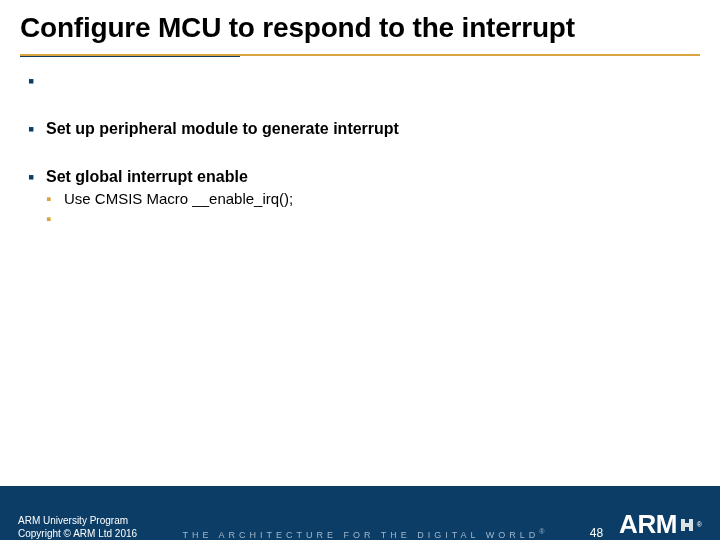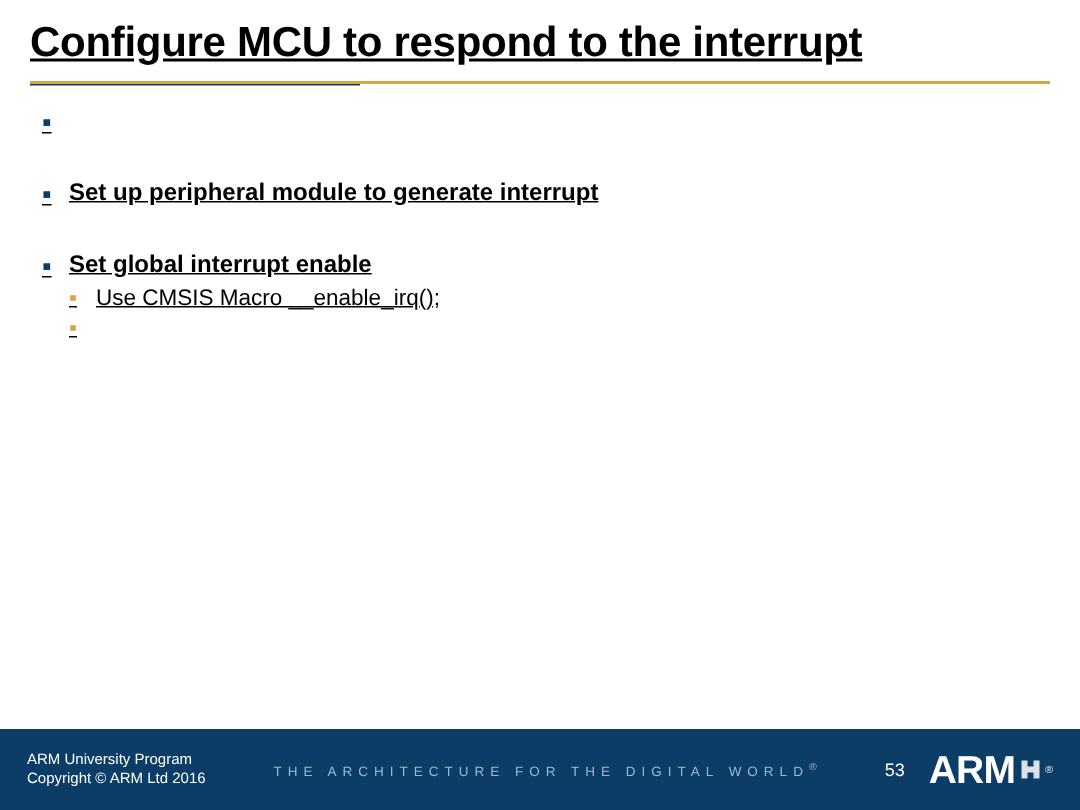--- a/index.html
+++ b/index.html
@@ -1,33 +1,33 @@
 <!DOCTYPE html>
 <html><head>
 <meta charset="utf-8">
 <style>
   * { margin: 0; padding: 0; box-sizing: border-box; }
   html, body { width: 720px; height: 540px; font-family: Arial, Helvetica, sans-serif; background: #fff; overflow: hidden; }
-  .slide { width: 720px; height: 540px; position: relative; display: flex; flex-direction: column; text-decoration: underline; }
+  .slide { width: 720px; height: 540px; position: relative; display: flex; flex-direction: column; }
   .title-area { padding: 12px 20px 6px 20px; }
   .title { font-size: 28px; font-weight: 700; color: #000; letter-spacing: -0.2px; }
   .title-rule { margin: 4px 20px 0 20px; height: 2px; background: #d9a441; }
   .accent-rule { margin: 0 20px 0 20px; height: 1px; background: #0b3d66; width: 220px; }
   .content { padding: 14px 28px 0 28px; flex: 1; }
   .l1 { margin-top: 14px; }
   .l1:first-child { margin-top: 0; }
   .row { display: flex; align-items: flex-start; }
   .bullet { width: 12px; flex: 0 0 12px; font-size: 18px; line-height: 20px; color: #0b3d66; font-weight: 700; margin-right: 6px; }
   .l1-text { font-size: 16px; font-weight: 700; color: #000; line-height: 20px; }
   .l2-group { margin-top: 2px; padding-left: 18px; }
   .l2 { display: flex; align-items: flex-start; margin-top: 1px; }
   .bullet2 { width: 12px; flex: 0 0 12px; font-size: 15px; line-height: 19px; color: #d9a441; font-weight: 700; margin-right: 6px; }
   .l2-text { font-size: 15px; color: #000; line-height: 19px; }
   .l2-text .bold-italic { font-weight: 700; font-style: italic; }
-  .footer { position: absolute; left: 0; right: 0; bottom: 0; height: 54px; background: #0b3d66; display: flex; align-items: center; padding: 0 18px; }
+  .footer { position: absolute; left: 0; right: 0; bottom: 0; height: 54px; background: #0b3d66; display: flex; align-items: flex-end; padding: 0 18px; }
   .footer-left { display: flex; flex-direction: column; font-size: 10px; color: #fff; line-height: 13px; }
   .footer-mid { flex: 1; display: flex; justify-content: center; }
   .tagline { font-size: 9px; letter-spacing: 4px; color: #9fb7cd; white-space: nowrap; }
   .tagline sup { font-size: 7px; vertical-align: super; letter-spacing: 0; }
   .page-num { font-size: 12px; color: #fff; margin-right: 16px; }
   .logo { display: flex; align-items: center; }
   .logo-text { font-family: Arial, sans-serif; font-size: 26px; font-weight: 700; color: #fff; letter-spacing: -0.5px; }
   .logo-mark { width: 16px; height: 16px; margin-left: 2px; position: relative; }
   .logo-mark svg { width: 16px; height: 16px; display: block; }
   .logo-r { font-size: 7px; color: #fff; margin-left: 2px; vertical-align: top; }
@@ -78,21 +78,21 @@
   <div class="footer">
     <div class="footer-left">
       <span>ARM University Program</span>
       <span>Copyright © ARM Ltd 2016</span>
     </div>
     <div class="footer-mid">
       <span class="tagline">
         <span>THE ARCHITECTURE FOR THE DIGITAL WORLD</span><sup>®</sup>
       </span>
     </div>
-    <div class="page-num">53</div>
+    <div class="page-num">48</div>
     <div class="logo">
       <span class="logo-text">ARM</span>
       <span class="logo-mark">
         <svg viewBox="0 0 16 16">
             <path d="M2 14 L2 2 L6 2 L6 6 L10 6 L10 2 L14 2 L14 14 L10 14 L10 10 L6 10 L6 14 Z" fill="#fff" opacity="0.85"></path>
           </svg>
       </span>
       <span class="logo-r">®</span>
     </div>
   </div>

